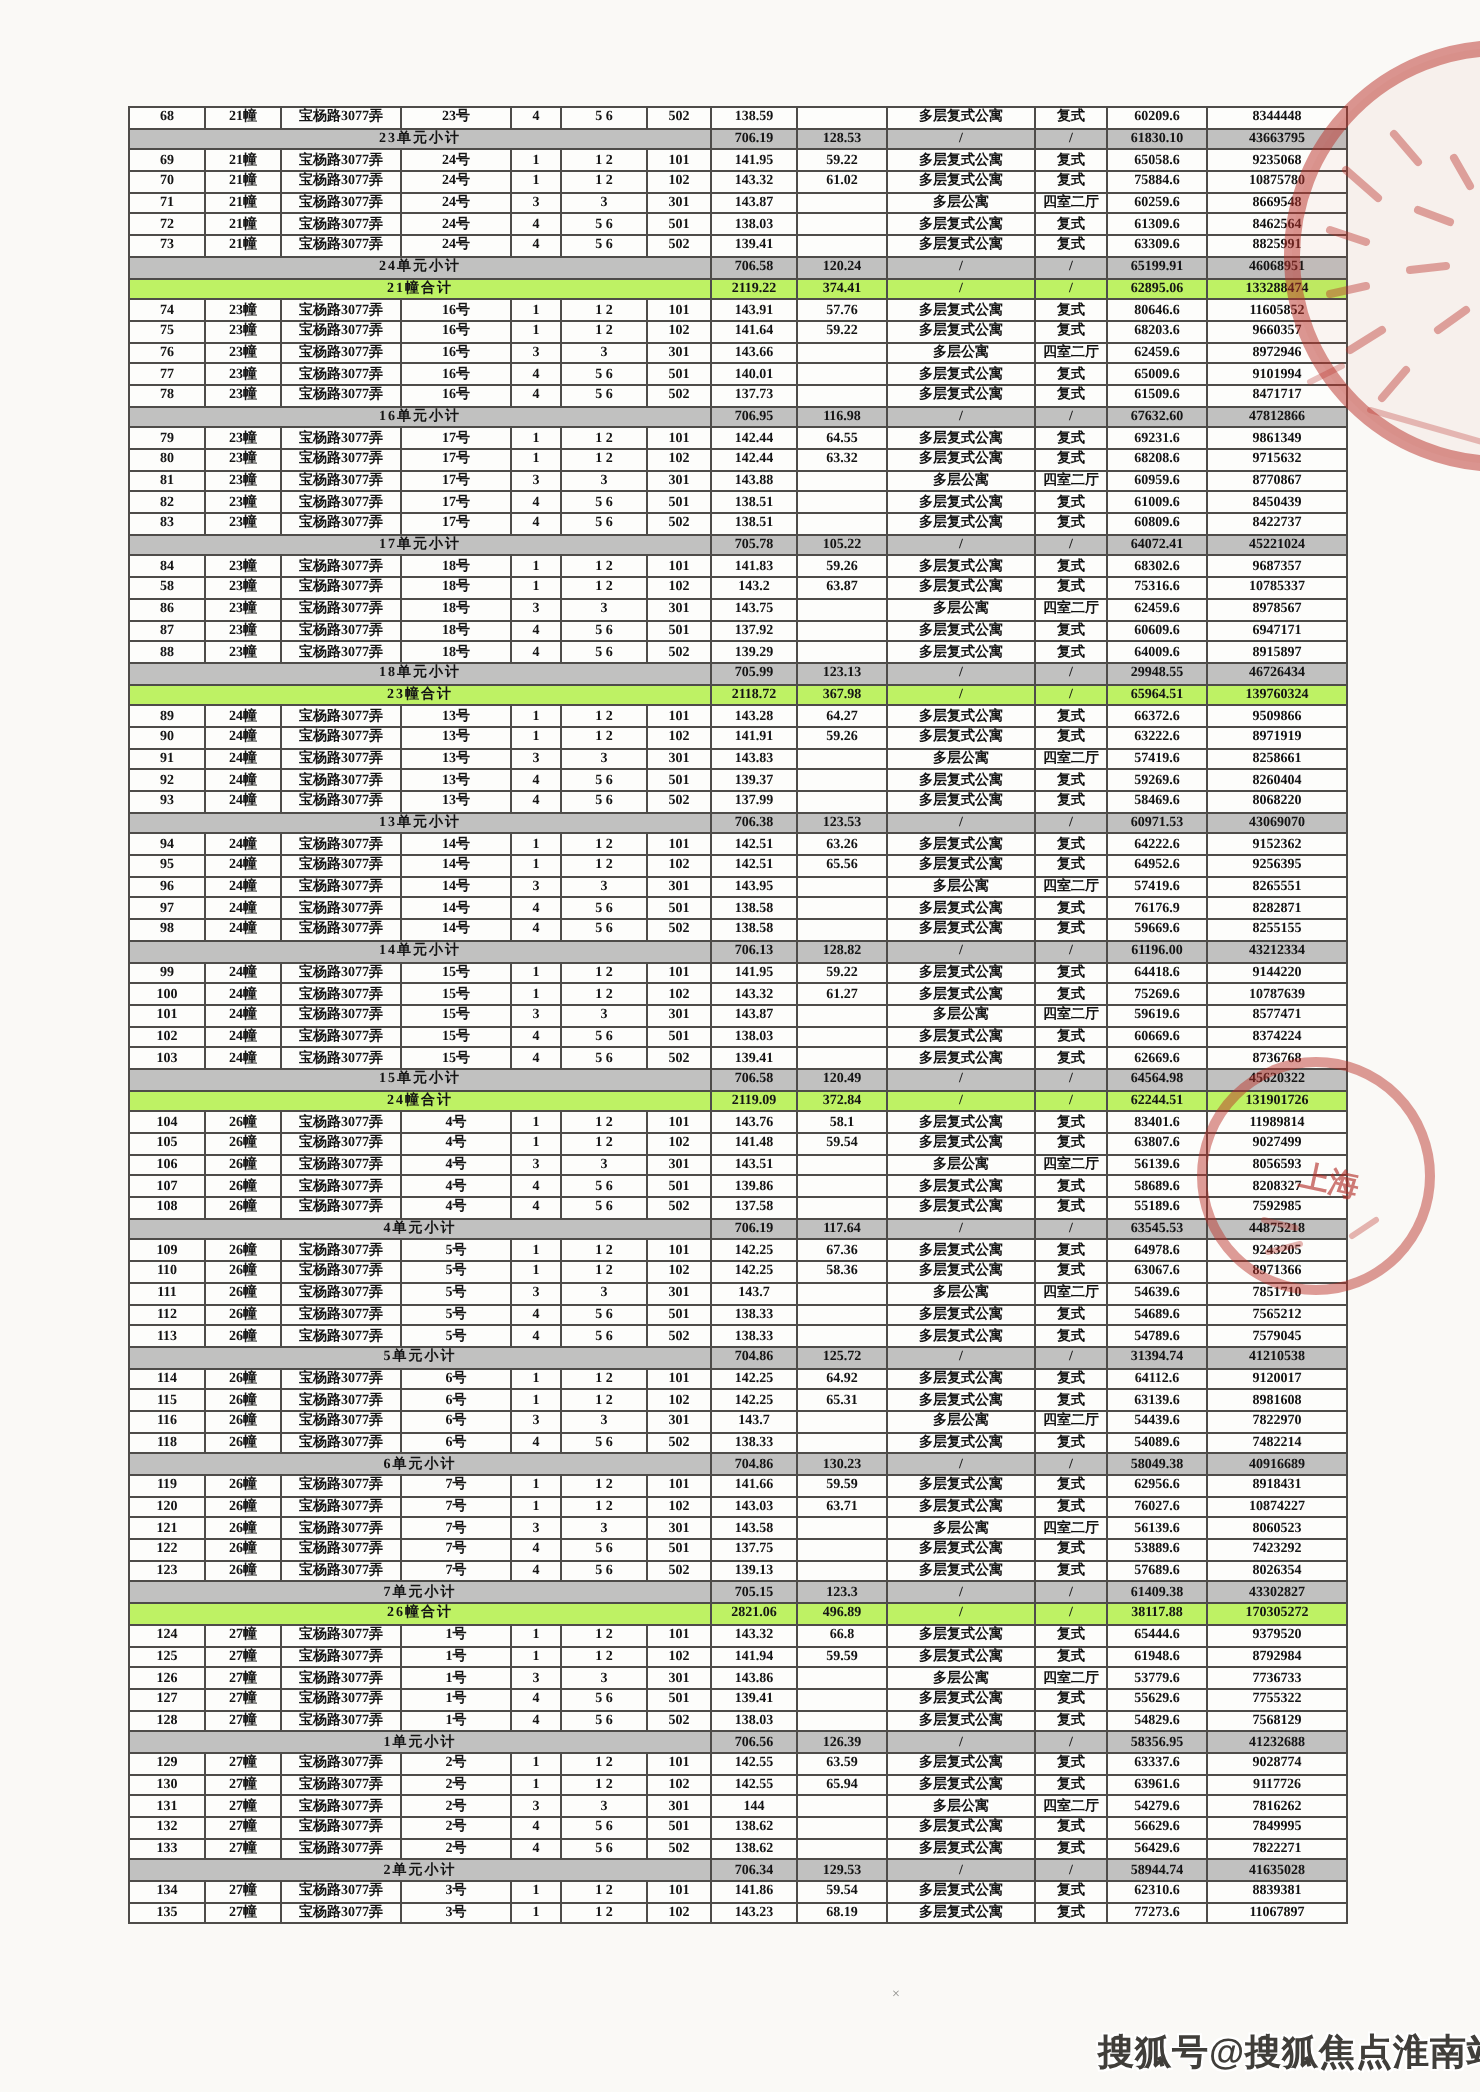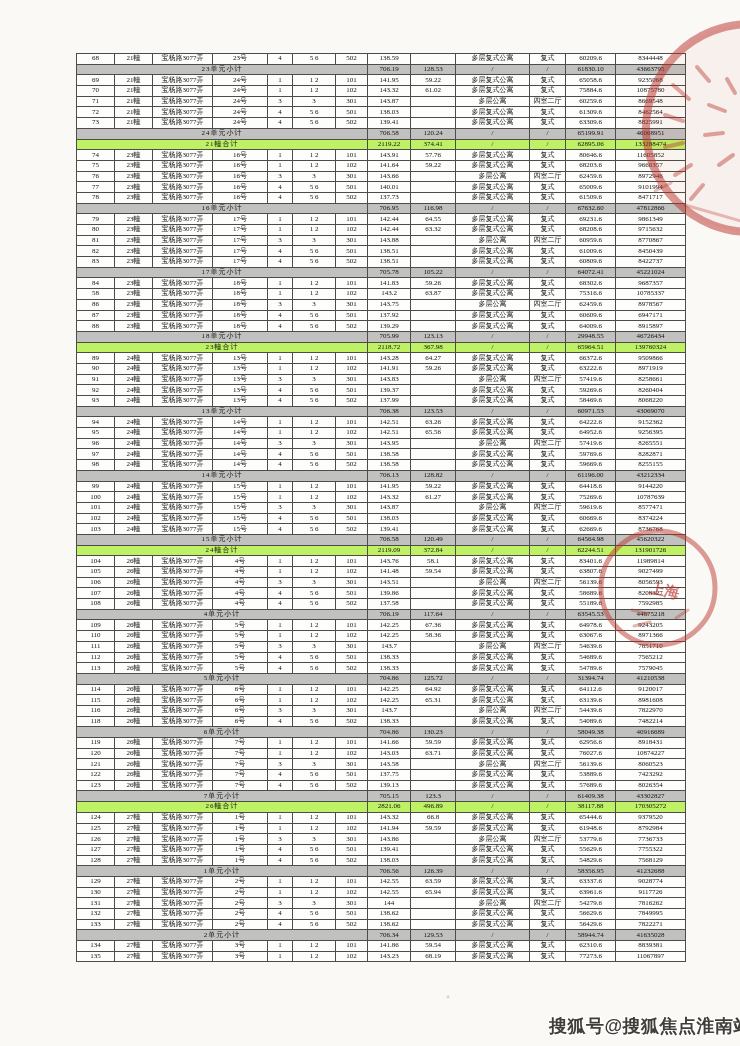--- a/index.html
+++ b/index.html
@@ -2,22 +2,22 @@
 <html><head>
 <meta charset="utf-8">
 <style>
   html,body { margin:0; padding:0; }
   .page {
     position:relative; width:740px; height:1046px;
     background:#faf9f6; overflow:hidden;
     font-family:"Liberation Serif", serif;
   }
   table.price-table {
-    position:absolute; left:76px; top:53px; width:609px;
-    border-collapse:collapse; table-layout:fixed;
+    position:absolute; left:64px; top:53px; width:609px;
+    border-collapse:collapse; table-layout:fixed;font-weight:bold;
   }
   .price-table td {
     border:1px solid #4e4c49; height:9.7px; padding:0 1px;
     text-align:center; vertical-align:middle;
     font-size:7px; line-height:1; color:#141414;
     background:#fdfdfb; overflow:hidden; white-space:nowrap;
   }
   .price-table tr.sub td { background:#c1c1c0; }
   .price-table tr.tot td { background:#bef264; }
   .price-table td.lbl { letter-spacing:1px; }
@@ -576,21 +576,21 @@
           <td>24幢</td>
           <td>宝杨路3077弄</td>
           <td>14号</td>
           <td>4</td>
           <td>5 6</td>
           <td>501</td>
           <td>138.58</td>
           <td></td>
           <td>多层复式公寓</td>
           <td>复式</td>
-          <td>59769.6</td>
+          <td>76176.9</td>
           <td>8282871</td>
         </tr>
         <tr>
           <td>98</td>
           <td>24幢</td>
           <td>宝杨路3077弄</td>
           <td>14号</td>
           <td>4</td>
           <td>5 6</td>
           <td>502</td>

